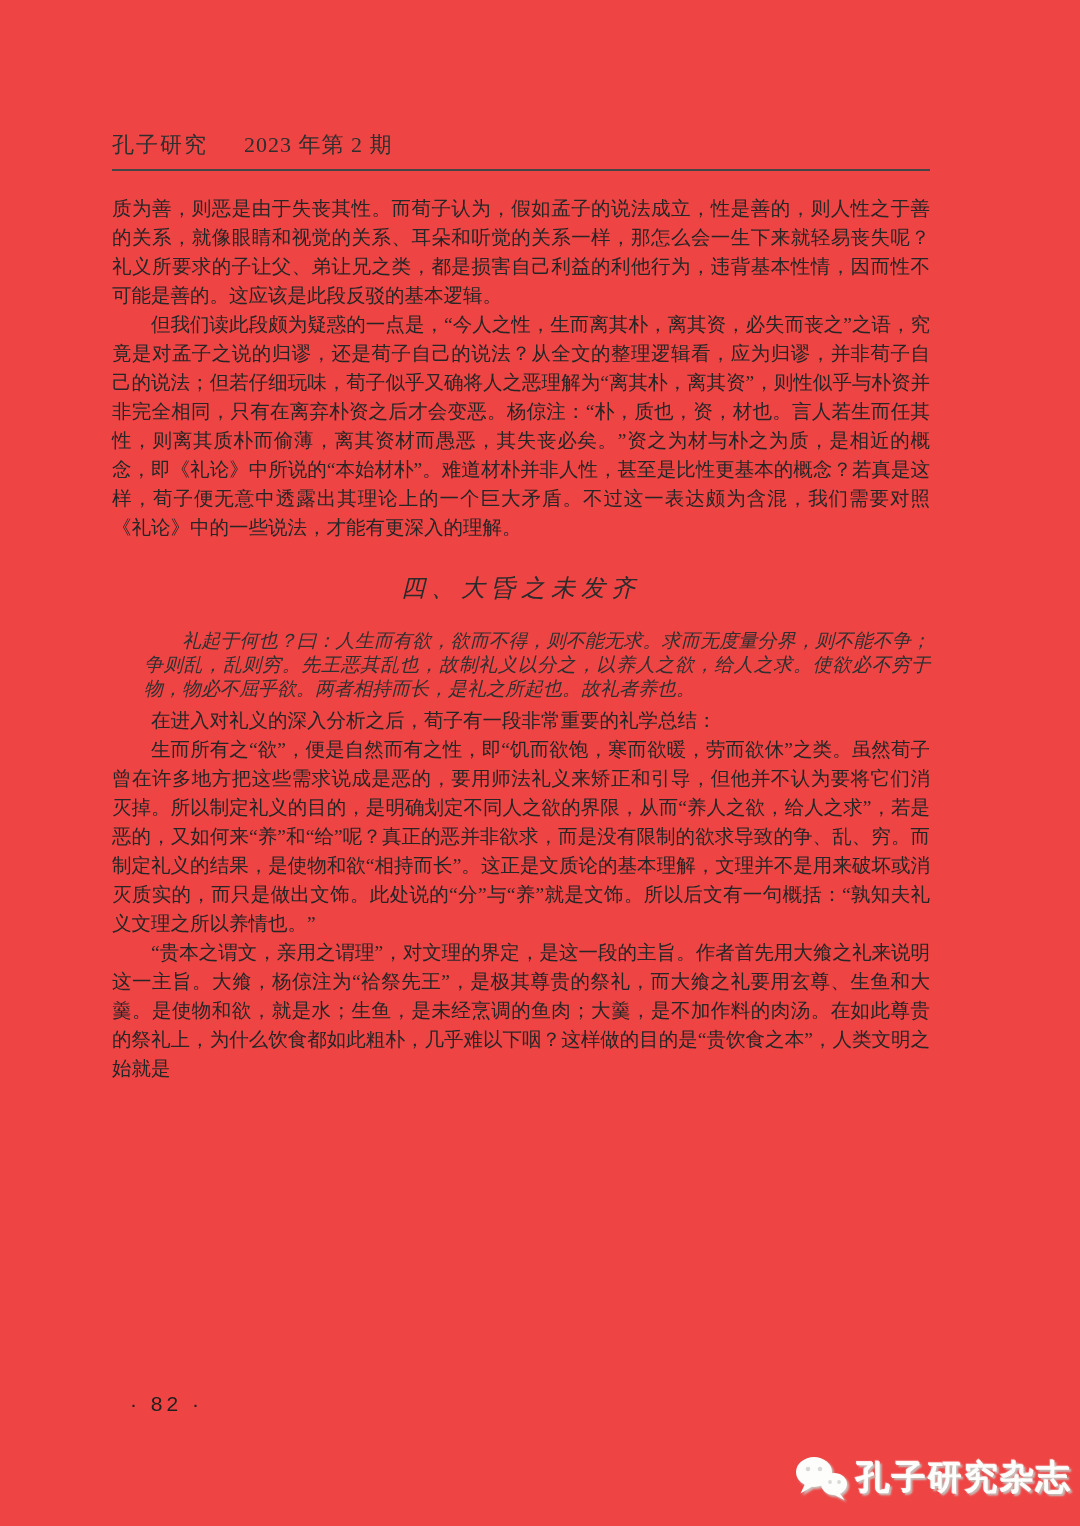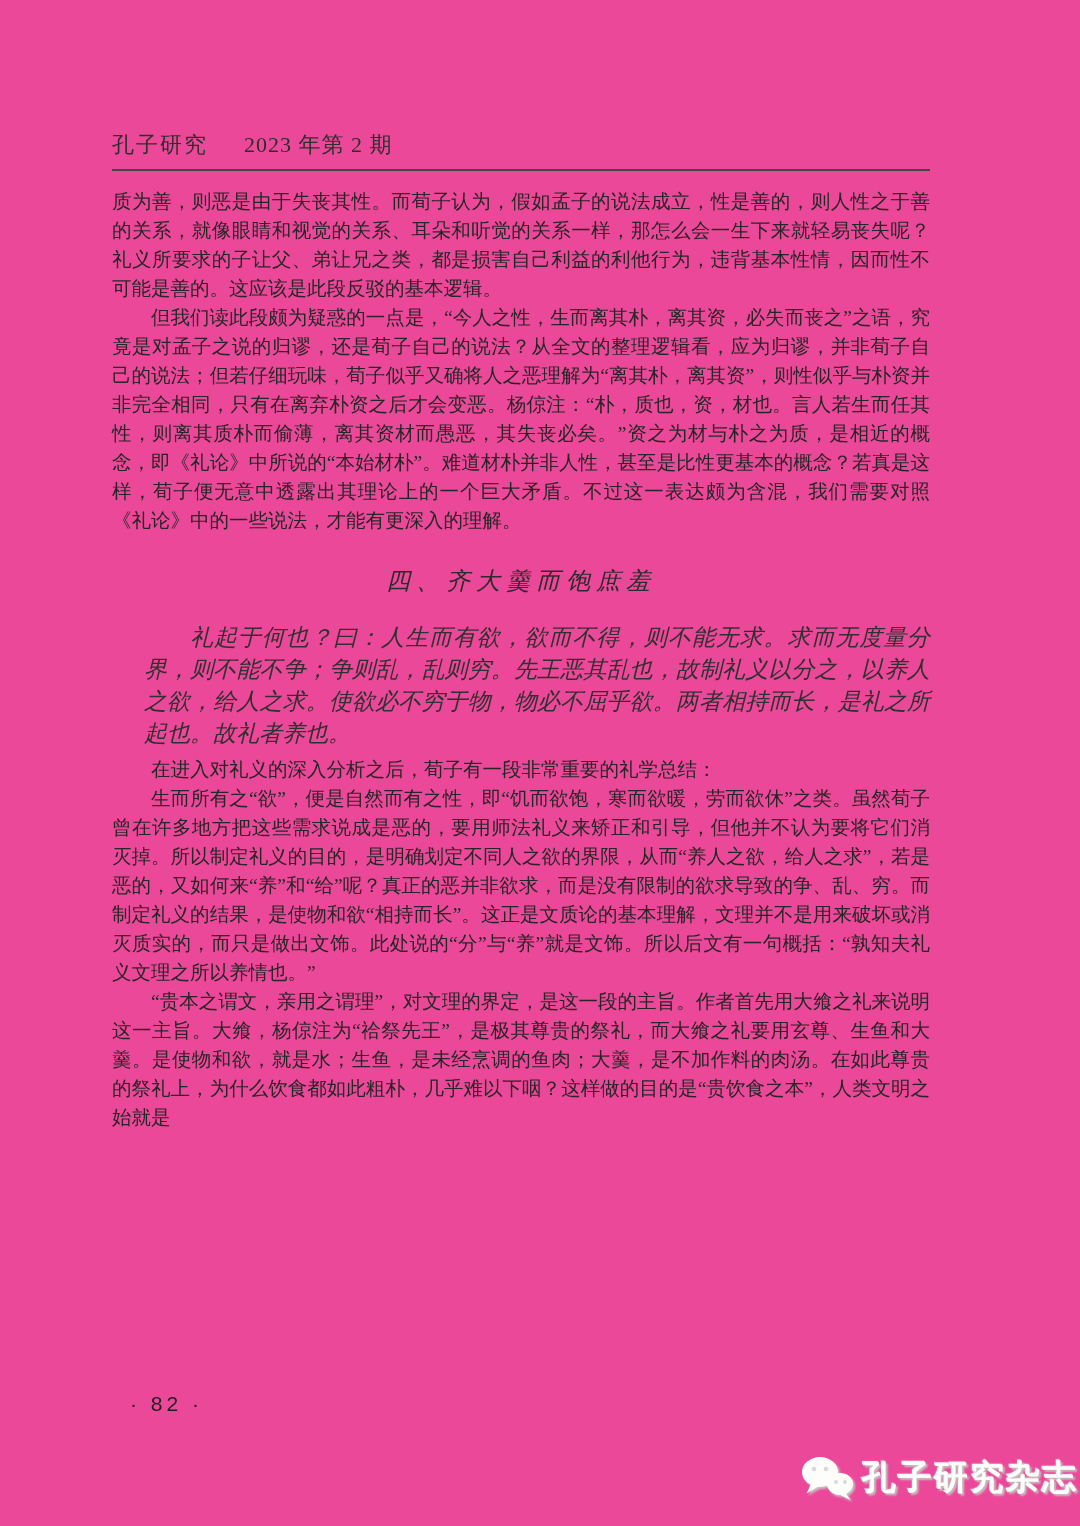--- a/index.html
+++ b/index.html
@@ -7,21 +7,21 @@
     padding: 0;
     width: 1080px;
     height: 1526px;
     overflow: hidden;
     background: #fbfbf8;
   }
   .page {
     position: relative;
     width: 1080px;
     height: 1526px;
-    background: #ec4899;
+    background: #ef4444;
     color: #262626;
     font-family: "Liberation Serif", "DejaVu Serif", serif;
     box-sizing: border-box;
   }
   .content {
     box-sizing: border-box;
     padding: 130px 150px 0 112px;
   }
   .page-header {
     display: flex;
@@ -34,21 +34,21 @@
     margin-left: 36px;
     letter-spacing: 1px;
     text-align: right;
   }
   .header-rule {
     border: none;
     border-top: 2px solid #454545;
     margin: 9px 0 0 0;
   }
   .article {
-    margin-top: 16px;
+    margin-top: 23px;
     font-size: 19.5px;
     line-height: 29px;
     text-align: justify;
   }
   .article p {
     margin: 0;
     text-indent: 2em;
   }
   .article p.continuation {
     text-indent: 0;
@@ -57,39 +57,39 @@
     margin: 32px 0 26px 0;
     text-align: center;
     font-size: 24px;
     font-weight: 500;
     font-style: italic;
     letter-spacing: 6px;
     color: #2b2b2b;
   }
   .quote {
     margin: 5px 0 5px 32px;
-    font-size: 23px;
-    line-height: 32px;
+    font-size: 19px;
+    line-height: 24px;
     font-style: italic;
     text-indent: 2em;
     color: #303030;
   }
   .page-number {
     position: absolute;
     left: 130px;
     top: 1392px;
     font-size: 21px;
     letter-spacing: 4px;
     color: #1f1f1f;
     font-family: "Liberation Sans", sans-serif;
     text-align: right;
   }
   .watermark {
     position: absolute;
-    right: 2px;
+    right: 8px;
     top: 1455px;
     display: flex;
     align-items: center;
     gap: 8px;
     user-select: none;
   }
   .watermark-label {
     font-family: "Liberation Sans", sans-serif;
     font-size: 34px;
     font-weight: 700;
@@ -111,21 +111,21 @@
     <header class="page-header">
       <span>孔子研究</span>
       <span class="issue-info">2023 年第 2 期</span>
     </header>
     <hr class="header-rule">
 
     <main class="article">
       <p class="continuation">质为善，则恶是由于失丧其性。而荀子认为，假如孟子的说法成立，性是善的，则人性之于善的关系，就像眼睛和视觉的关系、耳朵和听觉的关系一样，那怎么会一生下来就轻易丧失呢？礼义所要求的子让父、弟让兄之类，都是损害自己利益的利他行为，违背基本性情，因而性不可能是善的。这应该是此段反驳的基本逻辑。</p>
       <p>但我们读此段颇为疑惑的一点是，“今人之性，生而离其朴，离其资，必失而丧之”之语，究竟是对孟子之说的归谬，还是荀子自己的说法？从全文的整理逻辑看，应为归谬，并非荀子自己的说法；但若仔细玩味，荀子似乎又确将人之恶理解为“离其朴，离其资”，则性似乎与朴资并非完全相同，只有在离弃朴资之后才会变恶。杨倞注：“朴，质也，资，材也。言人若生而任其性，则离其质朴而偷薄，离其资材而愚恶，其失丧必矣。”资之为材与朴之为质，是相近的概念，即《礼论》中所说的“本始材朴”。难道材朴并非人性，甚至是比性更基本的概念？若真是这样，荀子便无意中透露出其理论上的一个巨大矛盾。不过这一表达颇为含混，我们需要对照《礼论》中的一些说法，才能有更深入的理解。</p>
 
-      <h2 class="section-heading">四、齐大羹而饱庶羞</h2>
+      <h2 class="section-heading">四、大昏之未发齐</h2>
 
       <blockquote class="quote">礼起于何也？曰：人生而有欲，欲而不得，则不能无求。求而无度量分界，则不能不争；争则乱，乱则穷。先王恶其乱也，故制礼义以分之，以养人之欲，给人之求。使欲必不穷于物，物必不屈乎欲。两者相持而长，是礼之所起也。故礼者养也。</blockquote>
       <p>在进入对礼义的深入分析之后，荀子有一段非常重要的礼学总结：</p>
       <p>生而所有之“欲”，便是自然而有之性，即“饥而欲饱，寒而欲暖，劳而欲休”之类。虽然荀子曾在许多地方把这些需求说成是恶的，要用师法礼义来矫正和引导，但他并不认为要将它们消灭掉。所以制定礼义的目的，是明确划定不同人之欲的界限，从而“养人之欲，给人之求”，若是恶的，又如何来“养”和“给”呢？真正的恶并非欲求，而是没有限制的欲求导致的争、乱、穷。而制定礼义的结果，是使物和欲“相持而长”。这正是文质论的基本理解，文理并不是用来破坏或消灭质实的，而只是做出文饰。此处说的“分”与“养”就是文饰。所以后文有一句概括：“孰知夫礼义文理之所以养情也。”</p>
       <p>“贵本之谓文，亲用之谓理”，对文理的界定，是这一段的主旨。作者首先用大飨之礼来说明这一主旨。大飨，杨倞注为“祫祭先王”，是极其尊贵的祭礼，而大飨之礼要用玄尊、生鱼和大羹。是使物和欲，就是水；生鱼，是未经烹调的鱼肉；大羹，是不加作料的肉汤。在如此尊贵的祭礼上，为什么饮食都如此粗朴，几乎难以下咽？这样做的目的是“贵饮食之本”，人类文明之始就是</p>
     </main>
   </div>
 
   <div class="page-number">· 82 ·</div>
 

